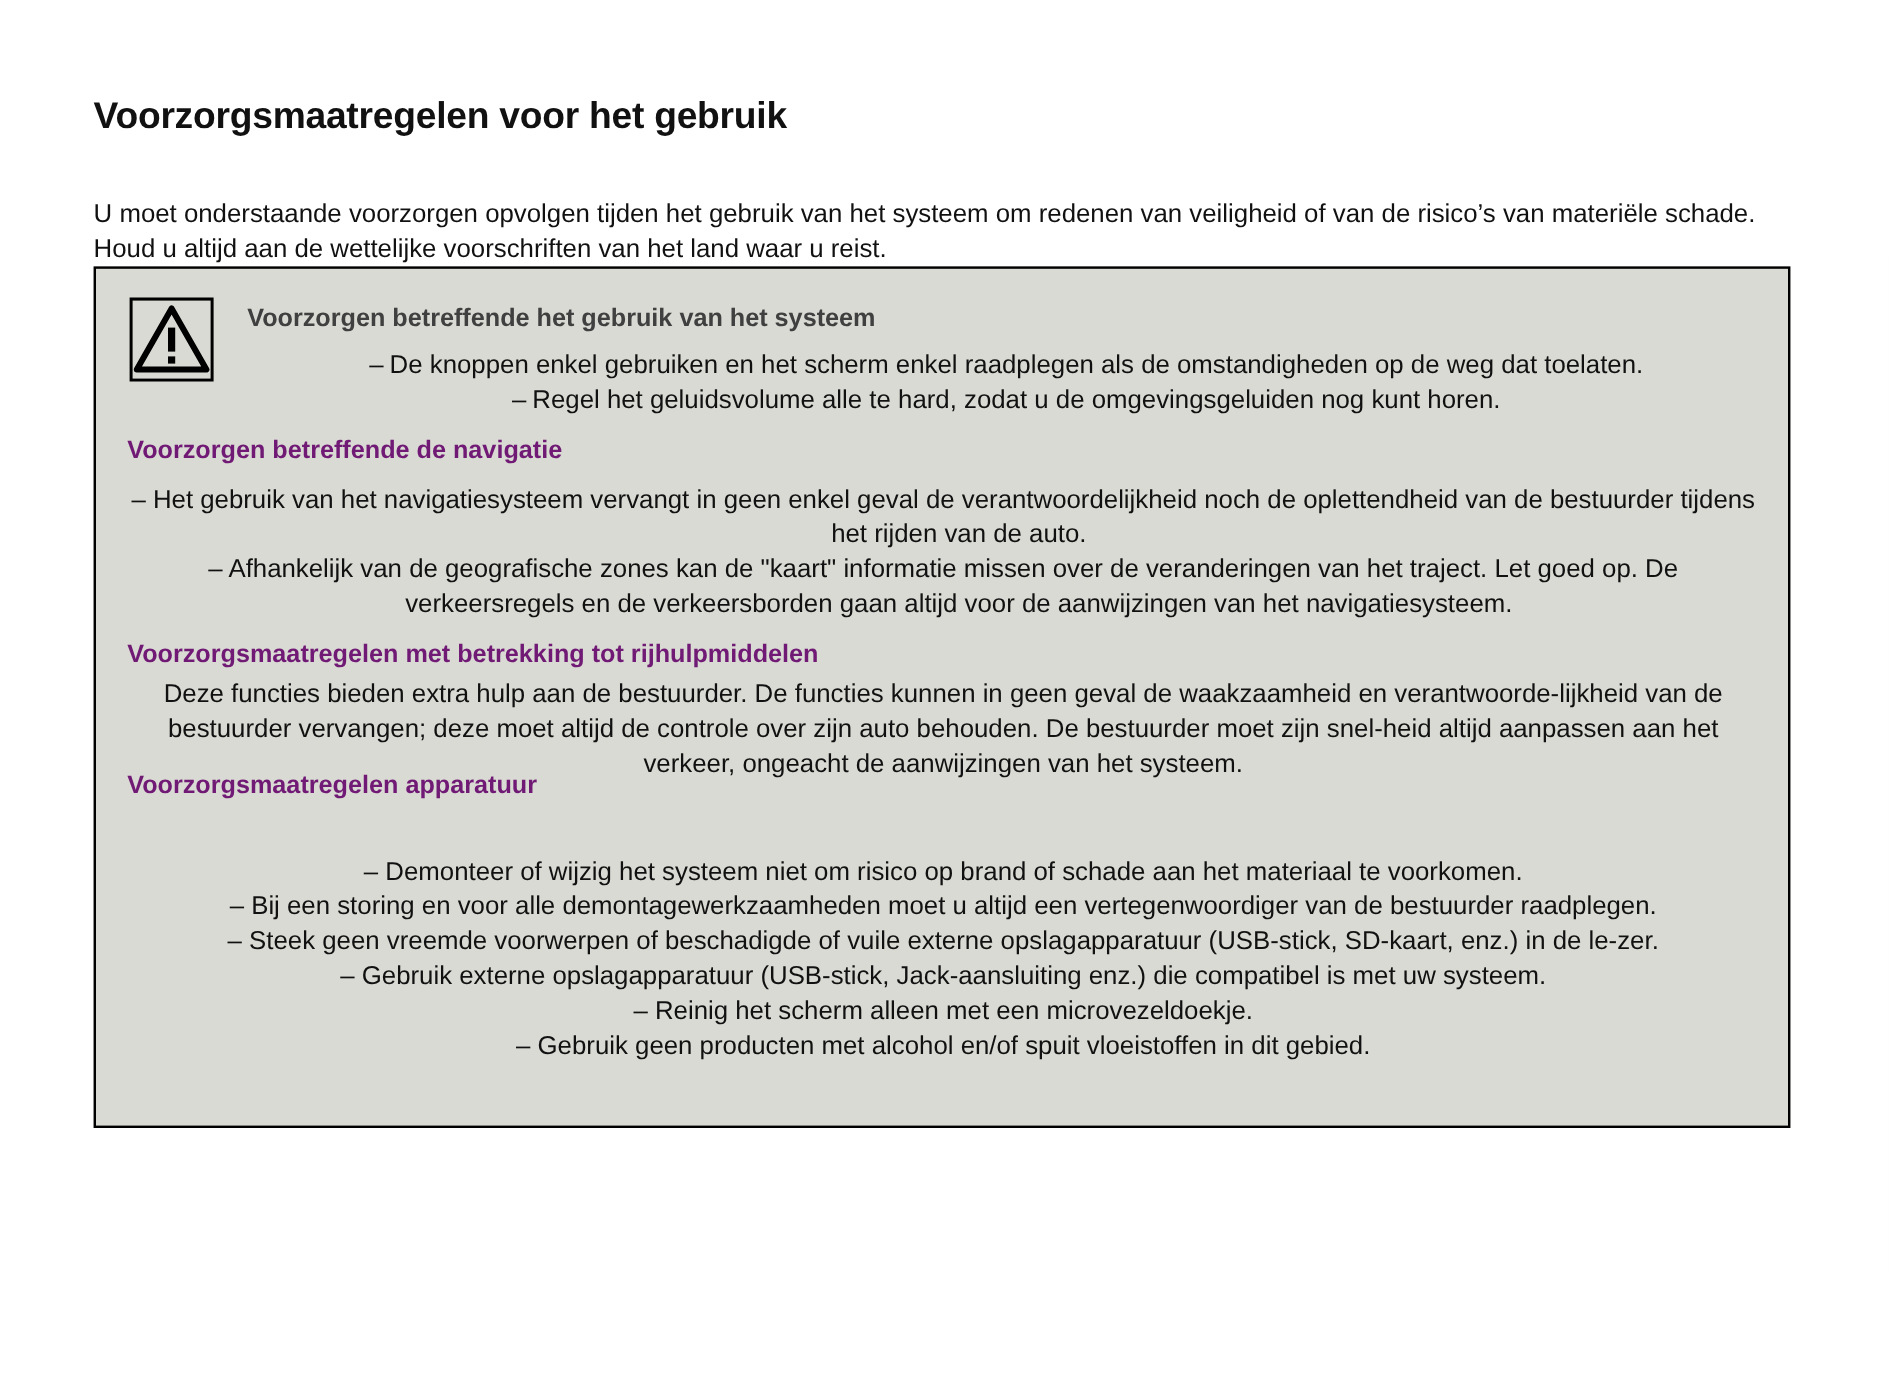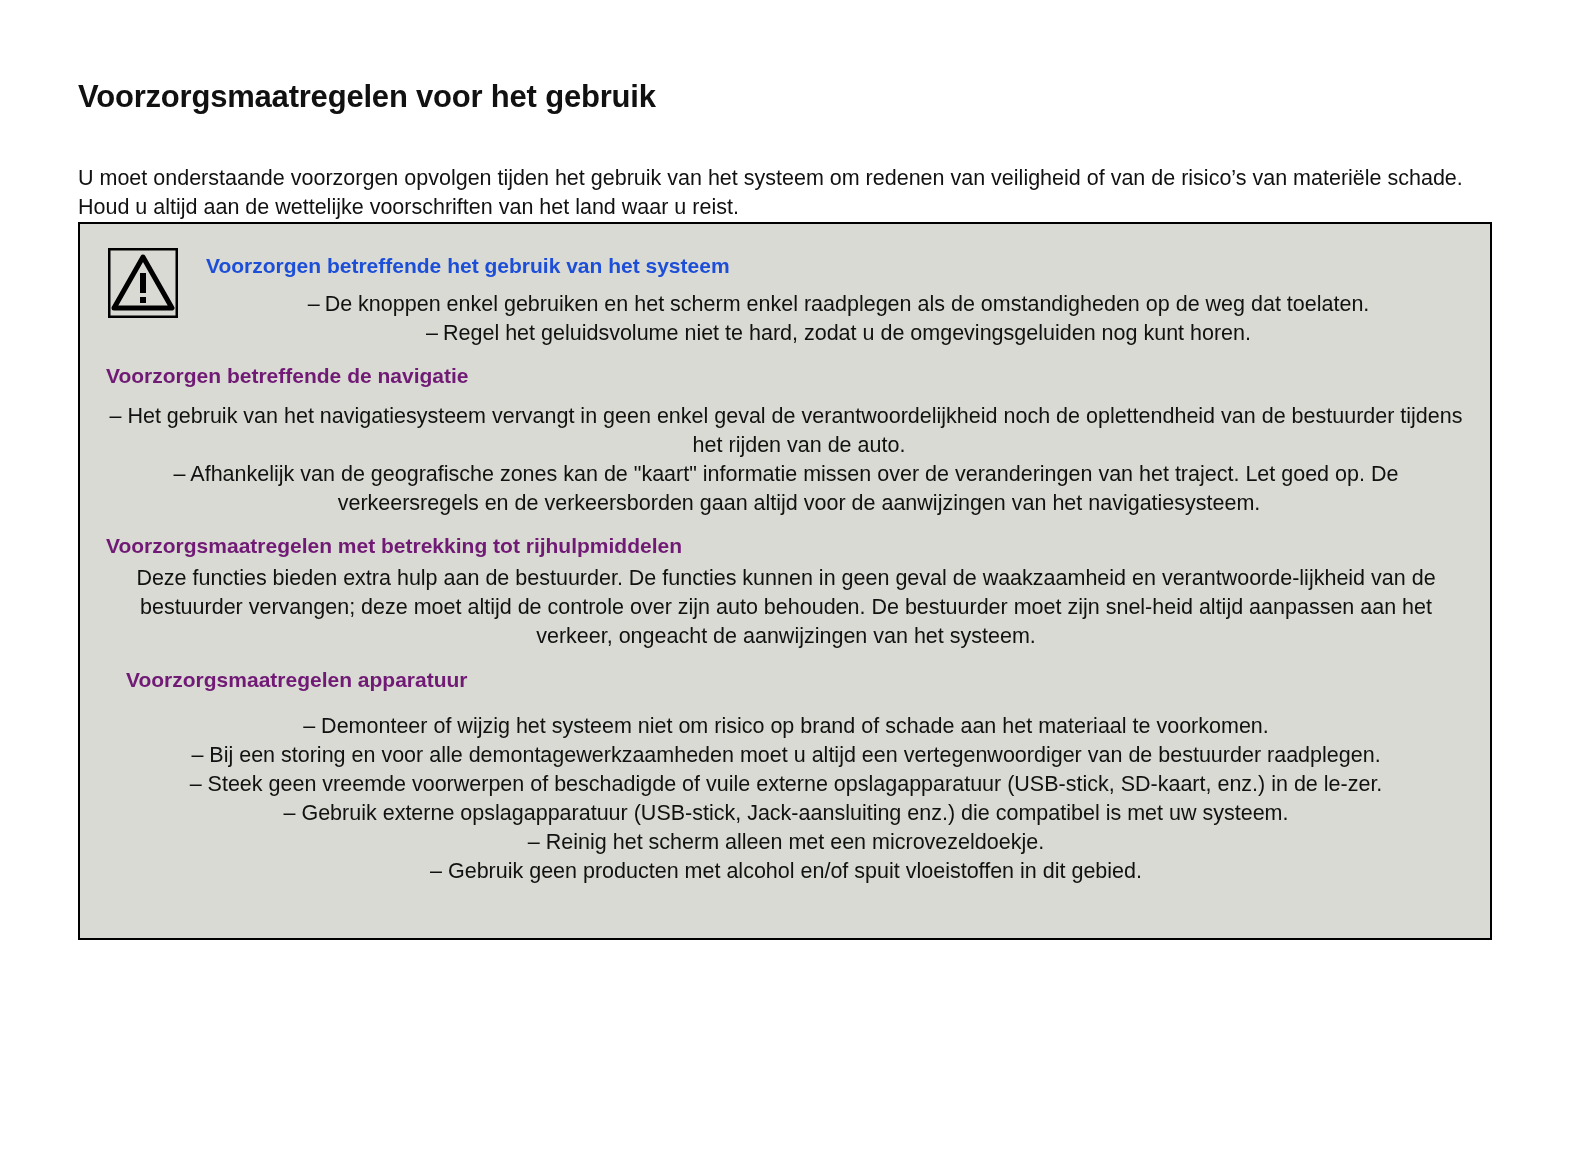--- a/index.html
+++ b/index.html
@@ -64,21 +64,21 @@
   }
   .warn-icon svg {
     display: block;
   }
   .sys-head {
     position: absolute;
     left: 126px;
     top: 30px;
     font-size: 21px;
     font-weight: bold;
-    color: #1d4ed8;
+    color: #404040;
   }
   .sys-list {
     position: absolute;
     left: 126px;
     top: 66px;
     width: 1260px;
     font-size: 21.5px;
     line-height: 30px;
   }
   .sys-list .li {
@@ -101,21 +101,21 @@
   }
   .block {
     position: absolute;
     left: 26px;
     width: 1360px;
   }
   .nav-head { top: 140px; }
   .nav-para { top: 178px; }
   .drive-head { top: 310px; }
   .drive-para { top: 340px; }
-  .equip-head { top: 444px; margin-left: 20px; }
+  .equip-head { top: 419px; }
   .equip-list { top: 488px; }
   .equip-list .item {
     margin-bottom: 0px;
   }
   .hang {
     padding-left: 26px;
     text-indent: -26px;
   }
 </style>
 </head>
@@ -136,21 +136,21 @@
           <path d="M35 9 L64 60 L6 60 Z" fill="none" stroke="#000000" stroke-width="5" stroke-linejoin="round"></path>
           <rect x="32" y="25" width="6" height="20" fill="#000000"></rect>
           <rect x="32" y="49" width="6" height="6" fill="#000000"></rect>
         </svg>
       </div>
 
       <div class="sys-head">Voorzorgen betreffende het gebruik van het systeem</div>
 
       <div class="sys-list">
         <div class="li body-text"><span class="dash">–</span><span>De knoppen enkel gebruiken en het scherm enkel raadplegen als de omstandigheden op de weg dat toelaten.</span></div>
-        <div class="li body-text"><span class="dash">–</span><span>Regel het geluidsvolume niet te hard, zodat u de omgevingsgeluiden nog kunt horen.</span></div>
+        <div class="li body-text"><span class="dash">–</span><span>Regel het geluidsvolume alle te hard, zodat u de omgevingsgeluiden nog kunt horen.</span></div>
       </div>
 
       <div class="block nav-head sec-head">Voorzorgen betreffende de navigatie</div>
 
       <div class="block nav-para">
         <div class="body-text hang">– Het gebruik van het navigatiesysteem vervangt in geen enkel geval de verantwoordelijkheid noch de oplettendheid van de bestuurder tijdens het rijden van de auto.</div>
         <div class="body-text hang">– Afhankelijk van de geografische zones kan de "kaart" informatie missen over de veranderingen van het traject. Let goed op. De verkeersregels en de verkeersborden gaan altijd voor de aanwijzingen van het navigatiesysteem.</div>
       </div>
 
       <div class="block drive-head sec-head">Voorzorgsmaatregelen met betrekking tot rijhulpmiddelen</div>

